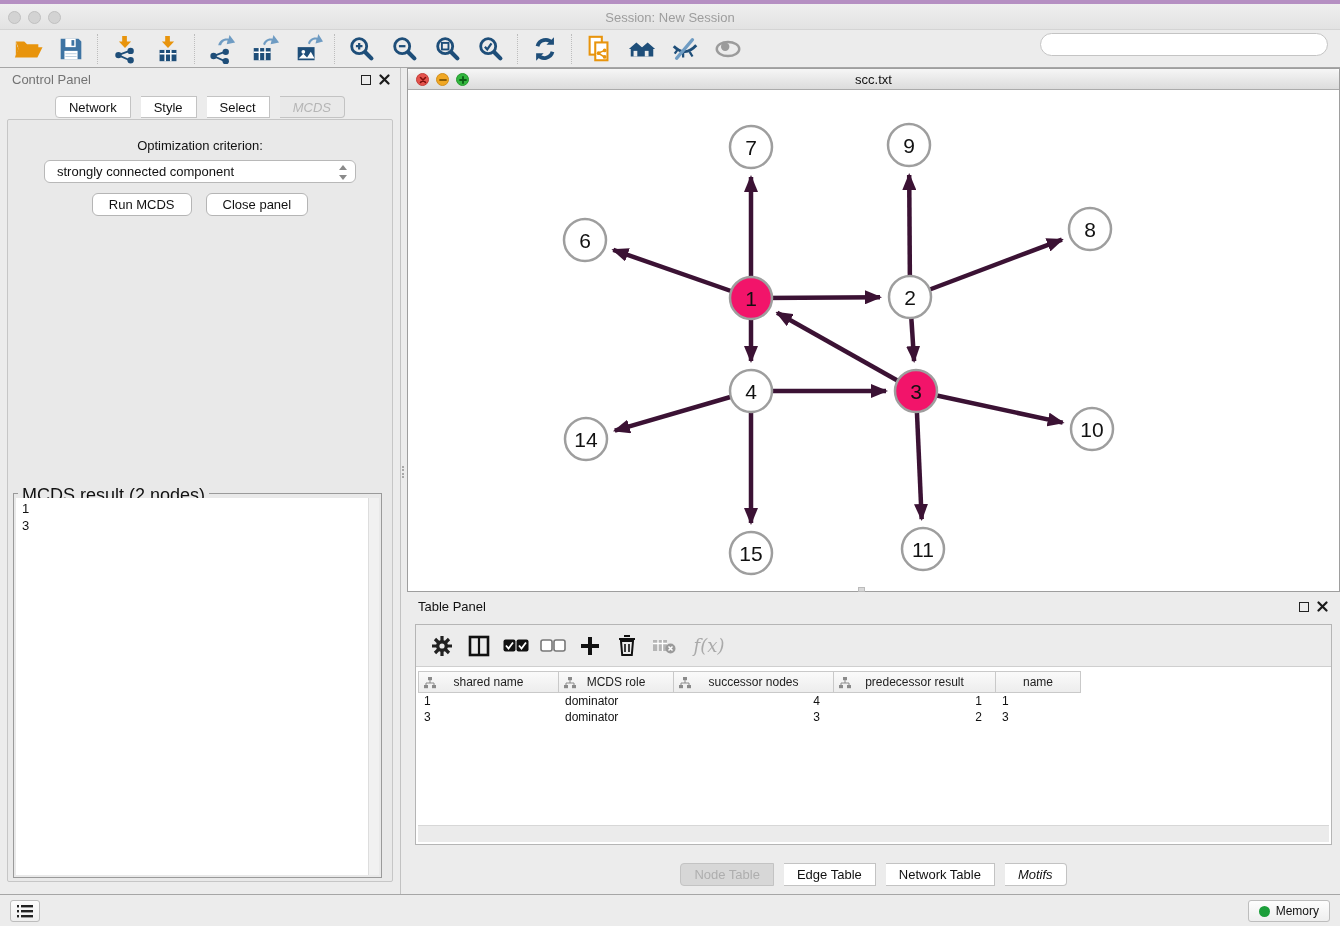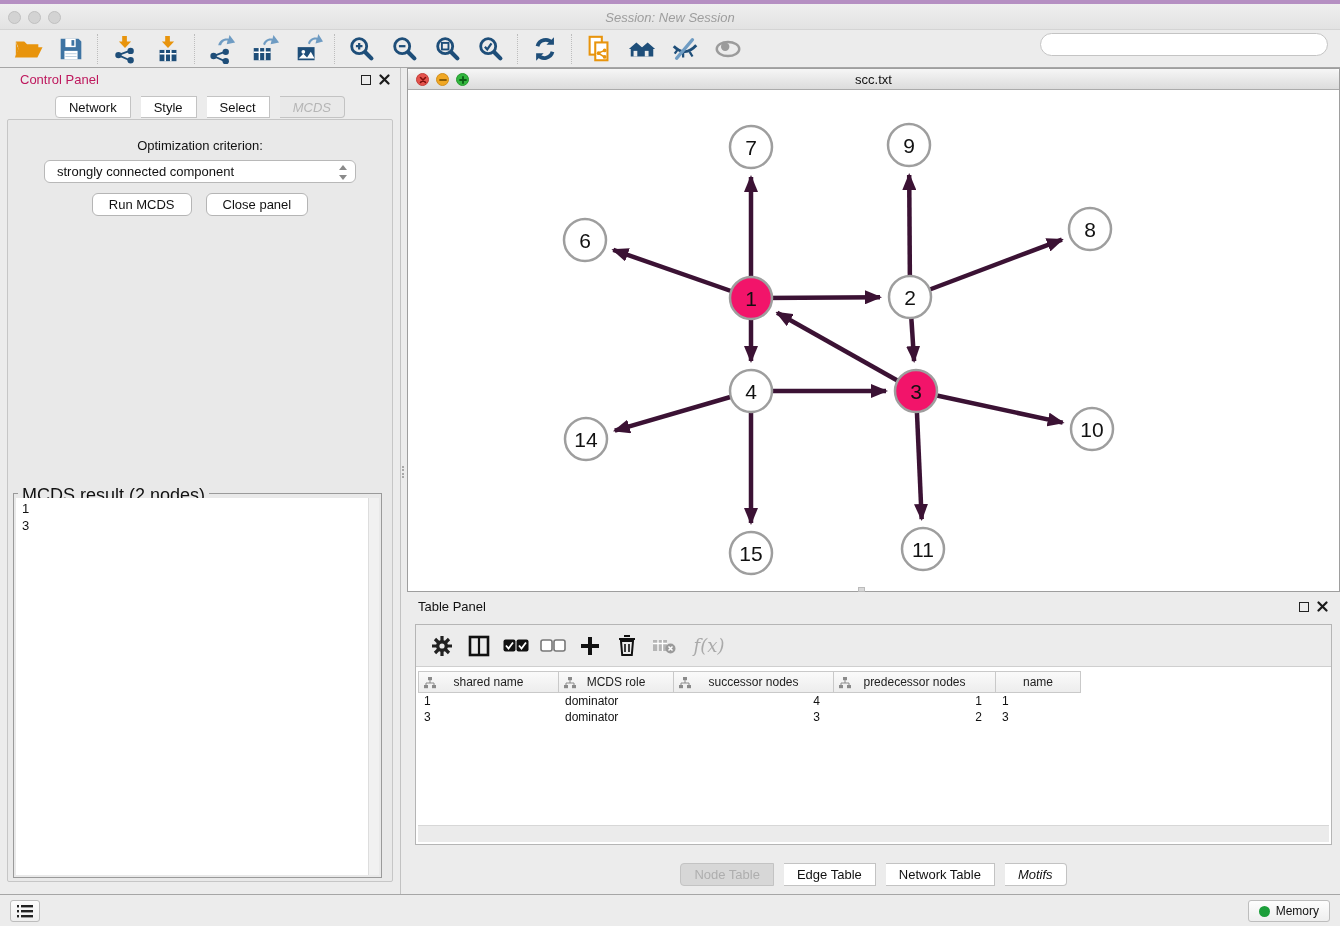--- a/index.html
+++ b/index.html
@@ -13,39 +13,39 @@
     color: #111;
   }
   .window { position:absolute; top:4px; left:0; right:0; bottom:0; background:#ececec; }
 
   
   .titlebar { position:absolute; top:4px; left:0; right:0; height:26px;
     background:linear-gradient(#efefef,#e2e2e2); border-bottom:1px solid #d4d4d4; }
   .tl-dot { position:absolute; top:7px; width:13px; height:13px; border-radius:50%;
     background:#d3d3d3; border:1px solid #c0c0c0; }
   .win-title { position:absolute; top:6px; left:0; right:0; text-align:center;
-    color:#9d9d9d; font-size:13px;font-style:italic; }
+    color:#9d9d9d; font-size:13px; }
 
   
   .toolbar { position:absolute; top:30px; left:0; right:0; height:38px;
     background:#ececec; border-bottom:1px solid #a6a6a6;
     display:flex; align-items:center; padding-left:6px; }
   .tb-btn { width:43px; height:34px; display:flex; align-items:center; justify-content:center;
     background:transparent; border:none; cursor:pointer; }
   .tb-btn svg { width:30px; height:30px; }
   .tb-sep { width:1px; height:30px; border-left:1px dotted #bdbdbd; margin:0 5px; }
   .searchbox { position:absolute; right:12px; top:3px; width:288px; height:23px;
     border:1px solid #c4c4c4; border-radius:12px; background:#fff;
     font-size:13px; padding:0 8px 0 27px; outline:none; color:#333; }
   .search-mag { position:absolute; right:276px; top:8px; width:14px; height:14px; pointer-events:none; }
 
   
   .control-panel { position:absolute; top:68px; left:0; width:401px; bottom:32px;
     background:#ececec; border-right:1px solid #c2c2c2; }
-  .panel-head { position:absolute; top:4px; left:20px; font-size:13px; color:#be185d; }
+  .panel-head { position:absolute; top:4px; left:12px; font-size:13px; color:#737373; }
   .panel-icons { position:absolute; top:6px; right:10px; display:flex; gap:8px; align-items:center; }
   .float-icon { width:10px; height:10px; border:1.6px solid #222; display:inline-block; }
   .close-icon svg { width:11px; height:11px; display:block; }
 
   .seg { display:flex;gap:10px; }
   .seg .seg-btn { background:#fff; border:1px solid #c3c3c3; border-left:none;
     font-size:13px; height:22px; padding:0 13px; color:#111; cursor:pointer;
     font-family:"Liberation Sans",sans-serif; }
   .seg .seg-btn:first-child { border-left:1px solid #c3c3c3; border-radius:4px 0 0 4px; }
   .seg .seg-btn:last-child { border-radius:0 4px 4px 0;font-style:italic; }
@@ -512,21 +512,21 @@
           </div>
           <div class="th-cell" style="width: 162px;">
             <svg class="th-icon" width="12" height="12" viewBox="0 0 12 12">
               <g fill="#8a8a8a">
                 <rect x="4" y="0" width="4" height="3.2"></rect>
                 <rect x="0" y="8" width="4" height="3.2"></rect>
                 <rect x="8" y="8" width="4" height="3.2"></rect>
               </g>
               <path d="M6 3v3M2 8V6h8v2" stroke="#8a8a8a" stroke-width="1" fill="none"></path>
             </svg>
-            <span>predecessor nodes</span>
+            <span>predecessor result</span>
           </div>
           <div class="th-cell" style="width: 85px;">
             <span>name</span>
           </div>
         </div>
       <div>
           <div class="tbl-row">
             <div class="td-cell" style="width: 141px;">1</div>
             <div class="td-cell" style="width: 115px;">dominator</div>
             <div class="td-cell td-right" style="width: 160px;">4</div>

